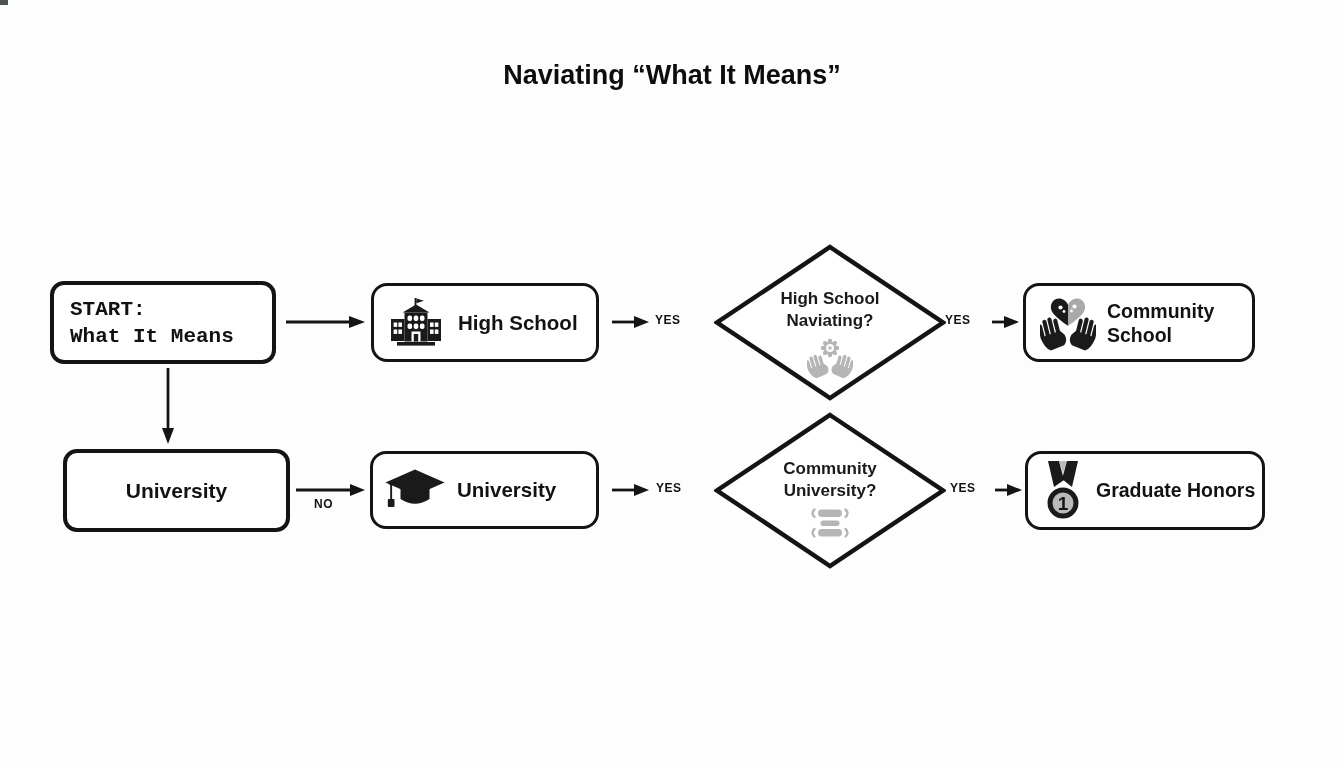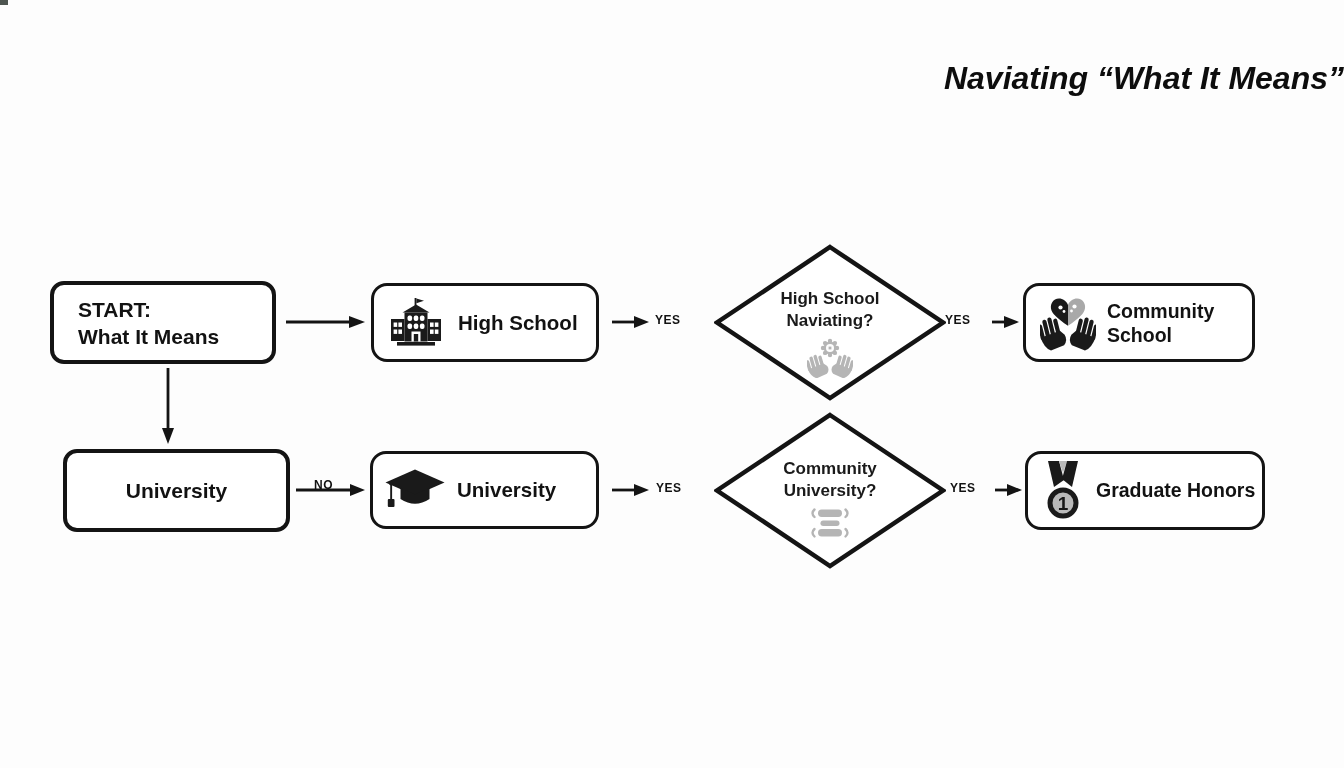--- a/index.html
+++ b/index.html
@@ -1,22 +1,22 @@
 <!DOCTYPE html>
 <html><head>
 <meta charset="utf-8">
 <style>
   html,body{margin:0;padding:0;background:#fff;}
   .canvas{
     position:relative;width:1344px;height:768px;background:#fdfdfd;
     font-family:"Liberation Sans",sans-serif;color:#141414;overflow:hidden;
   }
   .title{
-    position:absolute;top:60px;left:0;width:100%;text-align:right;
-    font-size:32px;font-weight:700;letter-spacing:0px;color:#0d0d0d;font-style:italic;
+    position:absolute;top:60px;left:0;width:100%;text-align:center;
+    font-size:27px;font-weight:700;letter-spacing:0px;color:#0d0d0d;
   }
   .box{
     position:absolute;background:#ffffff;border:3px solid #141414;border-radius:16px;
     display:flex;align-items:center;box-sizing:border-box;
   }
   .box.thick{border-width:4.5px;border-radius:14px;}
   .node-label{font-weight:700;color:#121212;}
   .icon{display:flex;align-items:center;justify-content:center;flex:0 0 auto;}
   .diamond{position:absolute;}
   .diamond svg.shape{position:absolute;left:0;top:0;}
@@ -33,21 +33,21 @@
 </style>
 </head>
 <body>
 
 <div class="canvas">
 
   <div class="speck" style="left:0;top:0;width:8px;height:5px;opacity:.8;"></div>
 
   <div class="title">Naviating “What It Means”</div>
 
-  <div class="box thick" style="left:50px;top:281px;width:226px;height:83px;padding-left:24px;">
+  <div class="box thick" style="left:50px;top:281px;width:226px;height:83px;padding-left:16px;font-family:Liberation Mono, monospace;">
     <div class="node-label" style="font-size:21px;line-height:27px;">
       <div>START:</div>
       <div>What It Means</div>
     </div>
   </div>
 
   <svg class="arrow" style="left:284px;top:313px;" width="84" height="18" viewBox="0 0 84 18">
     <line x1="2" y1="9" x2="67" y2="9" stroke="#141414" stroke-width="2.8"></line>
     <polygon points="65,3 81,9 65,15" fill="#141414"></polygon>
   </svg>
@@ -173,21 +173,21 @@
   </div>
 
   <div class="box thick" style="left:63px;top:449px;width:227px;height:83px;justify-content:center;">
     <span class="node-label" style="font-size:21px;">University</span>
   </div>
 
   <svg class="arrow" style="left:295px;top:481px;" width="72" height="18" viewBox="0 0 72 18">
     <line x1="1" y1="9" x2="57" y2="9" stroke="#141414" stroke-width="2.8"></line>
     <polygon points="55,3 70,9 55,15" fill="#141414"></polygon>
   </svg>
-  <div class="edge-label" style="left:314px;top:478px;">NO</div>
+  <div class="edge-label" style="left:314px;top:497px;">NO</div>
 
   <div class="box" style="left:370px;top:451px;width:229px;height:78px;padding-left:11px;gap:11px;">
     <span class="icon">
       <svg width="62" height="44" viewBox="0 0 62 44" fill="#1a1a1a">
         <polygon points="31,1.5 60.5,14.5 31,27.5 1.5,14.5"></polygon>
         <path d="M16.5,20 L16.5,31 Q31,40.5 45.5,31 L45.5,20 L31,26.5 Z"></path>
         <circle cx="7.1" cy="15.5" r="2"></circle>
         <rect x="6.2" y="15.5" width="1.9" height="16"></rect>
         <rect x="3.8" y="31" width="6.7" height="8" rx="1"></rect>
       </svg>

